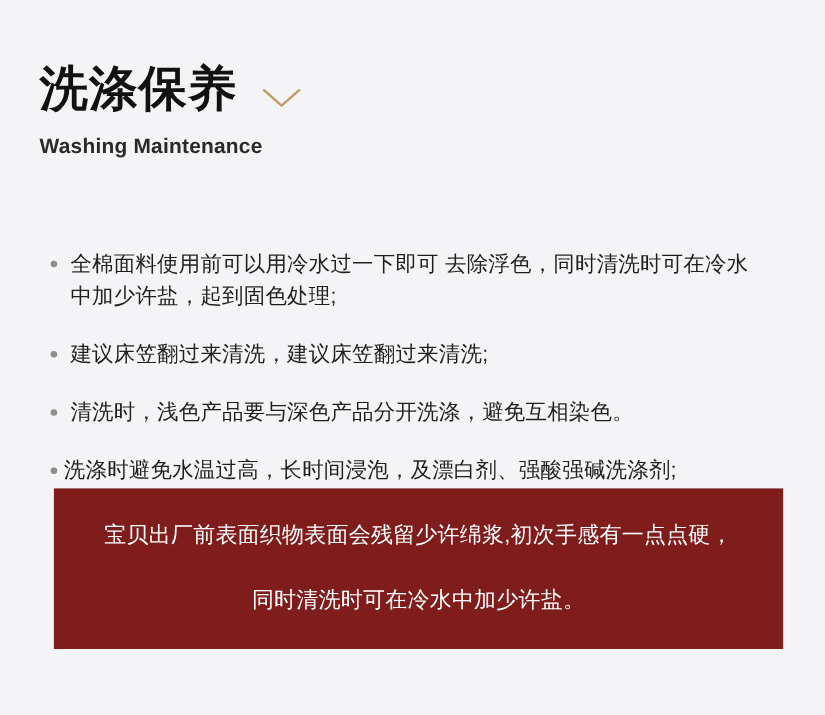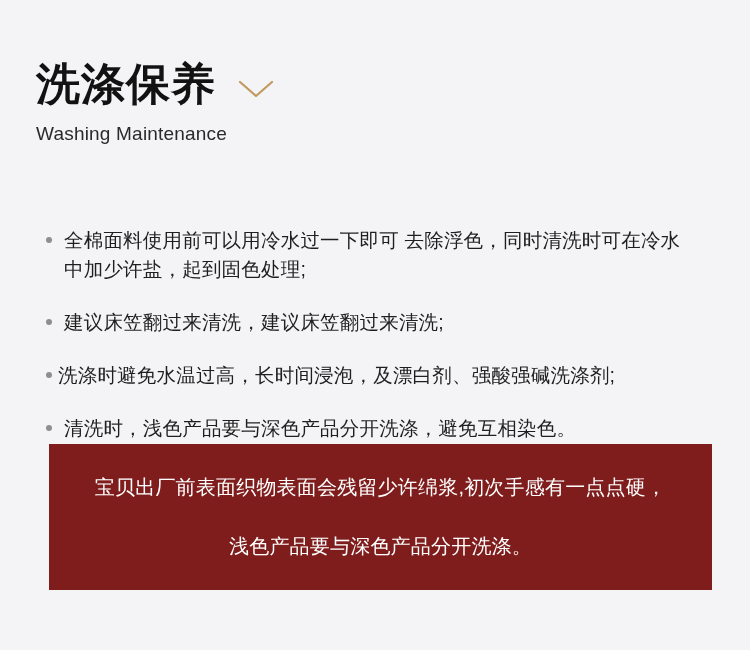--- a/index.html
+++ b/index.html
@@ -26,20 +26,21 @@
   .header {
     position: absolute;
     left: 36px;
     top: 58px;
     width: 660px;
   }
   .title-row {
     display: flex;
     align-items: center;
     height: 52px;
+    font-family: Liberation Mono, monospace;
   }
   .title-cn {
     font-size: 44px;
     line-height: 52px;
     font-weight: 700;
     color: #121212;
     letter-spacing: 1px;
     white-space: nowrap;
   }
   .chevron-icon {
@@ -49,21 +50,21 @@
     width: 36px;
     height: 20px;
   }
   .chevron-icon svg {
     display: block;
   }
   .title-en {
     margin-top: 12px;
     font-size: 19px;
     line-height: 24px;
-    font-weight: 400;
+    font-weight: 700;
     color: #2a2a2a;
     letter-spacing: 0.2px;
     white-space: nowrap;
   }
 
   
   .tips {
     position: absolute;
     left: 46px;
     top: 184px;
@@ -147,30 +148,30 @@
     <div class="tip tip-1 tip-gap-wide">
       <span class="tip-dot"></span>
       <span class="tip-text">全棉面料使用前可以用冷水过一下即可 去除浮色，同时清洗时可在冷水中加少许盐，起到固色处理;</span>
     </div>
 
     <div class="tip tip-2 tip-gap-wide">
       <span class="tip-dot"></span>
       <span class="tip-text">建议床笠翻过来清洗，建议床笠翻过来清洗;</span>
     </div>
 
+    <div class="tip tip-4 tip-gap-wide">
+      <span class="tip-dot"></span>
+      <span class="tip-text">清洗时，浅色产品要与深色产品分开洗涤，避免互相染色。</span>
+    </div>
+
     <div class="tip tip-3 tip-gap-narrow">
       <span class="tip-dot"></span>
       <span class="tip-text">洗涤时避免水温过高，长时间浸泡，及漂白剂、强酸强碱洗涤剂;</span>
-    </div>
-
-    <div class="tip tip-4 tip-gap-wide">
-      <span class="tip-dot"></span>
-      <span class="tip-text">清洗时，浅色产品要与深色产品分开洗涤，避免互相染色。</span>
     </div>
 
   </div>
 
   <div class="callout">
     <div class="callout-line">宝贝出厂前表面织物表面会残留少许绵浆,初次手感有一点点硬，</div>
-    <div class="callout-line">浅色产品要与深色产品分开洗涤。</div>
+    <div class="callout-line">同时清洗时可在冷水中加少许盐。</div>
   </div>
 
 </div>
 
 </body></html>

